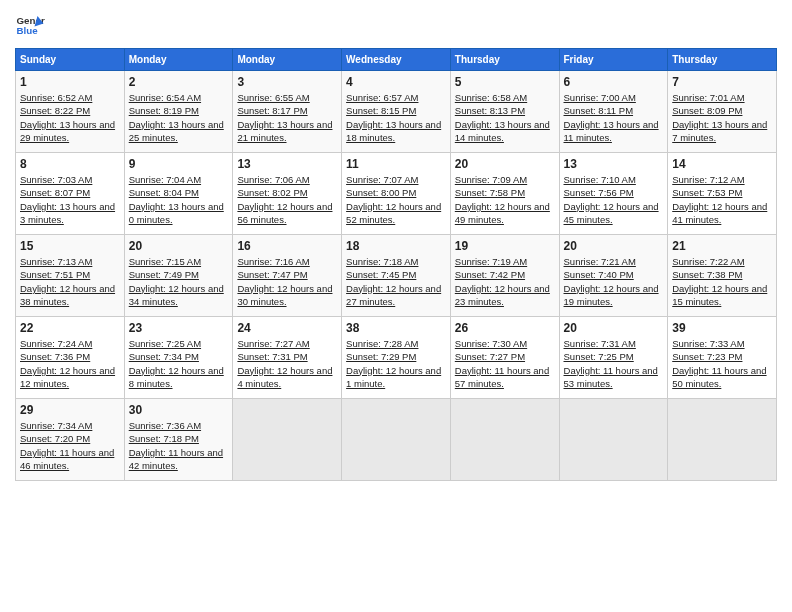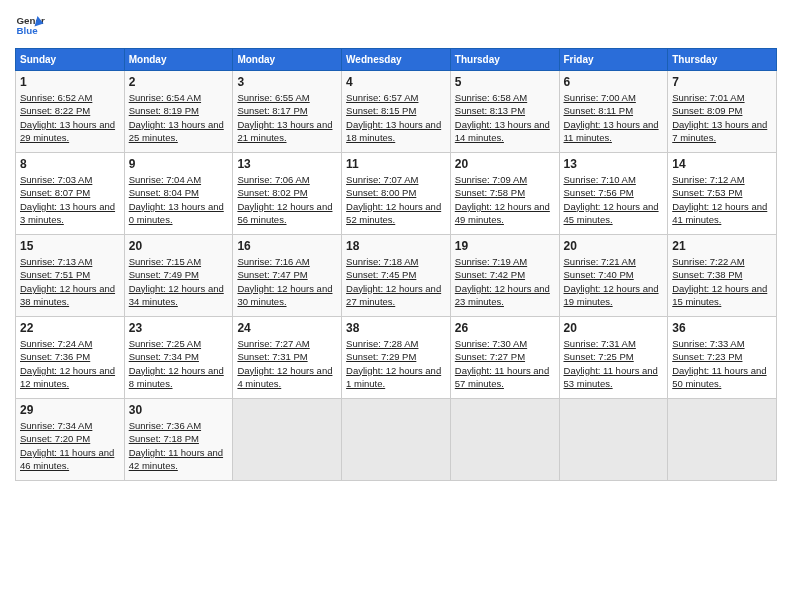--- a/index.html
+++ b/index.html
@@ -224,21 +224,21 @@
           </td>
           <td>
             <span class="day-num">26</span>
             <div class="day-detail">Sunrise: 7:30 AM<br>Sunset: 7:27 PM<br>Daylight: 11 hours and 57 minutes.</div>
           </td>
           <td>
             <span class="day-num">20</span>
             <div class="day-detail">Sunrise: 7:31 AM<br>Sunset: 7:25 PM<br>Daylight: 11 hours and 53 minutes.</div>
           </td>
           <td>
-            <span class="day-num">36</span>
+            <span class="day-num">39</span>
             <div class="day-detail">Sunrise: 7:33 AM<br>Sunset: 7:23 PM<br>Daylight: 11 hours and 50 minutes.</div>
           </td>
         </tr>
         <tr>
           <td>
             <span class="day-num">29</span>
             <div class="day-detail">Sunrise: 7:34 AM<br>Sunset: 7:20 PM<br>Daylight: 11 hours and 46 minutes.</div>
           </td>
           <td>
             <span class="day-num">30</span>

